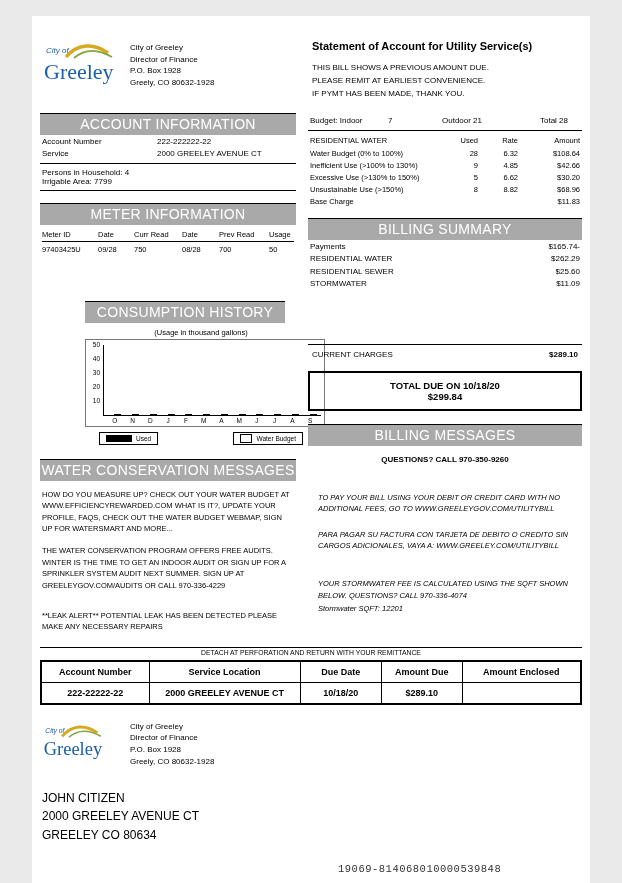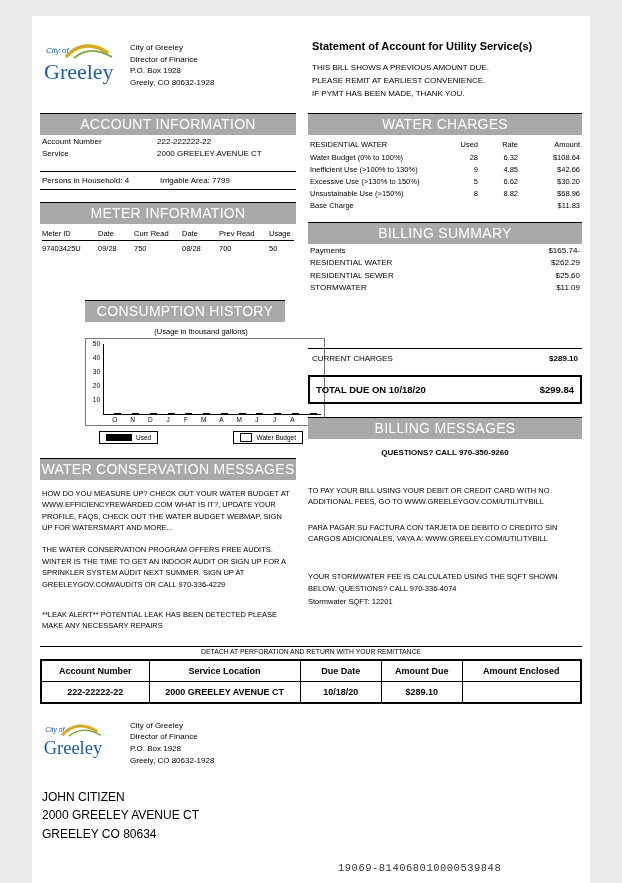--- a/index.html
+++ b/index.html
@@ -14,21 +14,21 @@
   .stmt-title{font-size:11px;font-weight:bold;margin-bottom:9px;}
   .notice{font-size:8px;line-height:1.65;}
   
   .columns{display:flex;gap:12px;margin:0 2px;align-items:flex-start;}
   .col-left{width:256px;flex:none;}
   .col-right{flex:1;min-width:0;}
   .section-bar{background:var(--bar-gray,#a9a9a9);color:#fff;font-size:14px;text-align:center;padding:2px 0 3px;letter-spacing:.3px;border-top:1px solid #000;}
   
   .kv{display:flex;font-size:8px;padding:2px 2px 1px;}
   .kv-label{width:115px;flex:none;}
-  .hh-row{display:flex;font-size:8px;padding:4px 2px;border-top:1px solid #000;border-bottom:1px solid #000;margin-top:12px;}
+  .hh-row{display:flex;font-size:8px;padding:4px 2px;border-top:1px solid #000;border-bottom:1px solid #000;margin-top:4px;flex-direction:column;}
   .hh-row .p{width:118px;flex:none;}
   
   .meter-section{margin-top:12px;}
   .meter-grid{display:grid;grid-template-columns:56px 36px 48px 37px 50px 1fr;font-size:7.5px;padding:2px 2px 0;}
   .meter-grid .h{padding:3px 0 2px;border-bottom:1px solid #000;}
   .meter-grid .v{padding:3px 0;}
   
   .consumption{margin-top:44px;padding-left:45px;}
   .consumption .section-bar{width:200px;}
   .chart-sub{font-size:7.5px;text-align:center;width:232px;margin:5px 0 2px;}
@@ -60,25 +60,25 @@
   .budget-row .b4{width:76px;text-align:right;padding-right:12px;flex:none;}
   .charges-grid{display:grid;grid-template-columns:1fr 36px 40px 62px;font-size:7.5px;padding:3px 2px 0;}
   .charges-grid .num{text-align:right;}
   .charges-grid .cell{padding:1.5px 0;}
   .charges-grid .head{padding:2px 0 3px;}
   
   .billing-summary{margin-top:10px;}
   .bs-row{display:flex;justify-content:space-between;font-size:8px;padding:2px 2px 1.5px;}
   .current-row{display:flex;justify-content:space-between;border-top:1px solid #000;margin-top:54px;padding:5px 4px 4px;font-size:8px;}
   .current-row .amt{font-weight:bold;}
-  .total-box{display:flex;justify-content:space-between;align-items:center;border:2px solid #000;margin-top:8px;padding:7px 6px;font-size:9.5px;font-weight:bold;}
+  .total-box{display:flex;justify-content:space-between;align-items:center;border:2px solid #000;margin-top:8px;padding:7px 6px;font-size:9.5px;font-weight:bold;flex-direction:column;}
   
   .billing-messages{margin-top:13px;}
   .q{font-weight:bold;text-align:center;font-size:8px;margin-top:9px;}
-  .bm{font-size:7.5px;line-height:1.55;margin:0 0;}
+  .bm{font-size:7.5px;line-height:1.55;margin:0 10px;font-style:italic;}
   .bm.m1{margin-top:28px;}
   .bm.m2{margin-top:14px;}
   .bm.m3{margin-top:26px;}
   .bm.m4{margin-top:2px;}
   
   .detach{margin:14px 2px 0;border-top:1px solid #000;text-align:center;font-size:6.8px;padding-top:1px;}
   .remit-table{width:calc(100% - 4px);margin:4px 2px 0;border-collapse:collapse;border:2px solid #000;}
   .remit-table th,.remit-table td{border:1px solid #000;text-align:center;font-size:9px;padding:5px 2px;font-weight:bold;}
   
   .footer{display:flex;align-items:flex-start;margin:16px 4px 0;}
@@ -243,21 +243,26 @@
       <div class="conservation">
         <div class="section-bar">WATER CONSERVATION MESSAGES</div>
         <div class="msg first">HOW DO YOU MEASURE UP? CHECK OUT YOUR WATER BUDGET AT WWW.EFFICIENCYREWARDED.COM WHAT IS IT?, UPDATE YOUR PROFILE, FAQS, CHECK OUT THE WATER BUDGET WEBMAP, SIGN UP FOR WATERSMART AND MORE...</div>
         <div class="msg">THE WATER CONSERVATION PROGRAM OFFERS FREE AUDITS. WINTER IS THE TIME TO GET AN INDOOR AUDIT OR SIGN UP FOR A SPRINKLER SYSTEM AUDIT NEXT SUMMER. SIGN UP AT GREELEYGOV.COM/AUDITS OR CALL 970-336-4229</div>
         <div class="msg leak">**LEAK ALERT** POTENTIAL LEAK HAS BEEN DETECTED PLEASE MAKE ANY NECESSARY REPAIRS</div>
       </div>
     </div>
 
     <div class="col-right">
 
-      <div class="section-bar">WATER CHARGES</div>
+      <div class="budget-row">
+        <span class="b1">Budget: Indoor</span>
+        <span class="b2">7</span>
+        <span class="b3">Outdoor 21</span>
+        <span class="b4">Total 28</span>
+      </div>
       <div class="charges-grid">
         <div class="head">RESIDENTIAL WATER</div>
         <div class="head num">Used</div>
         <div class="head num">Rate</div>
         <div class="head num">Amount</div>
 
         <div class="cell">Water Budget (0% to 100%)</div>
         <div class="cell num">28</div>
         <div class="cell num">6.32</div>
         <div class="cell num">$108.64</div>

